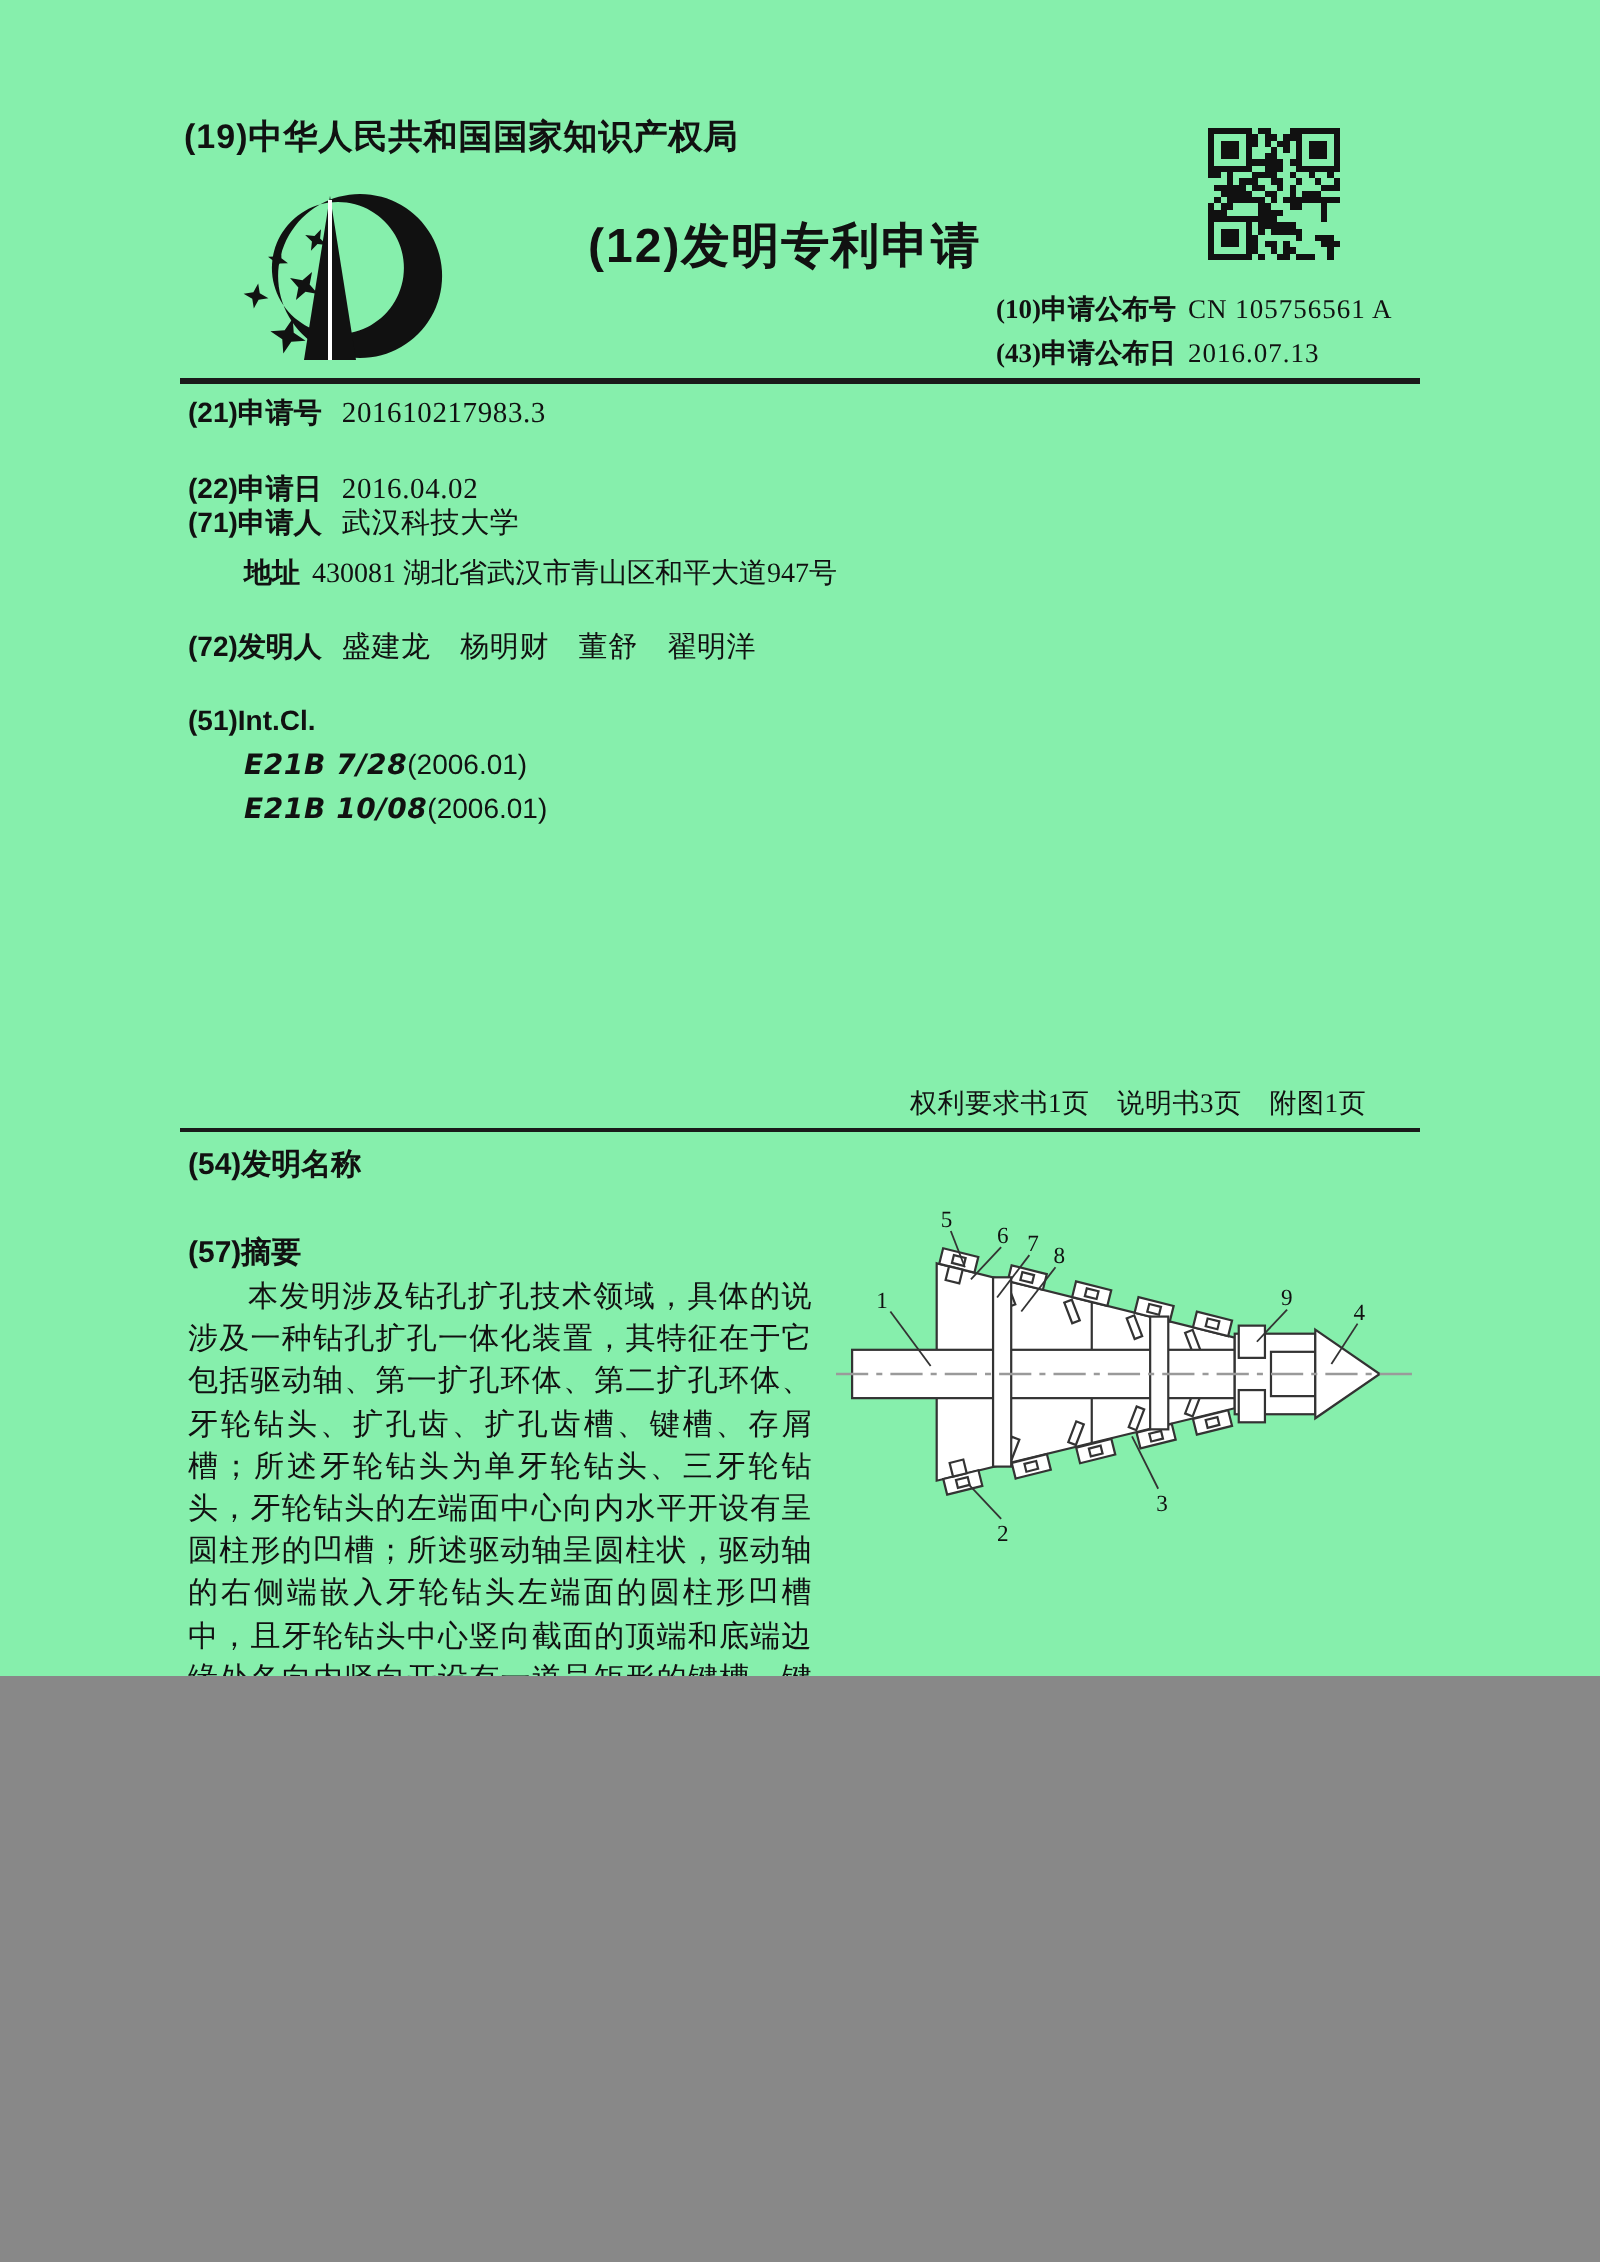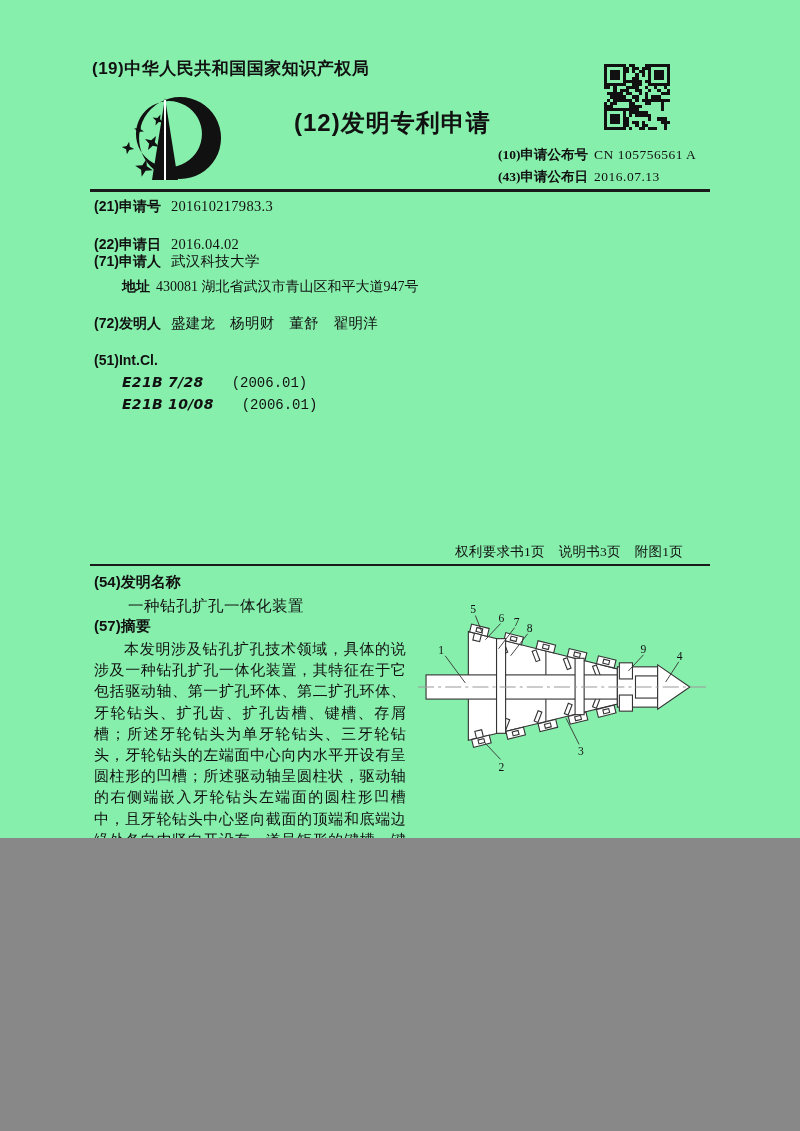--- a/index.html
+++ b/index.html
@@ -27,21 +27,21 @@
   .bib-row .val{font-family:"Liberation Serif","DejaVu Serif",serif;margin-left:10px;font-size:14.5px;letter-spacing:.3px;}
   .r21{left:94px;top:198px;}
   .r22{left:94px;top:236px;}
   .r71{left:94px;top:252px;}
   .addr{left:122px;top:276px;width:300px;font-size:14px;line-height:20px;white-space:normal;}
   .addr .lbl{margin-right:6px;}
   .r72{left:94px;top:314px;}
   .r51{left:94px;top:352px;font-size:14px;}
   .intcl{position:absolute;left:122px;font-size:14px;white-space:nowrap;}
   .intcl .code{font-family:"DejaVu Sans","Liberation Sans",sans-serif;font-style:italic;font-weight:600;letter-spacing:.3px;}
-  .intcl .ver{font-family:Liberation Mono, monospace;margin-left:28px;}
+  .intcl .ver{font-family:Liberation Sans, sans-serif;}
   .ic1{top:374px;} .ic2{top:396px;}
 
   .pages-info{left:455px;top:543px;font-size:13.5px;letter-spacing:.3px;}
 
   .s54-label{left:94px;top:573px;font-size:15px;}
   .s54-title{left:128px;top:596px;font-size:15.5px;letter-spacing:.5px;}
   .s57-label{left:94px;top:617px;font-size:15px;text-align:center;}
   .abstract{
     left:94px;top:639px;width:312px;font-size:15px;line-height:21.2px;
     text-align:justify;text-indent:2em;letter-spacing:.2px;
@@ -361,21 +361,20 @@
   </div>
   <div class="intcl ic2">
     <span class="code">E21B 10/08</span><span class="ver">(2006.01)</span>
   </div>
 
   <div class="abs song pages-info">权利要求书1页　说明书3页　附图1页</div>
 
   <div class="abs rule2"></div>
 
   <div class="abs hei s54-label">(54)发明名称</div>
-  <div class="abs song s54-title">一种钻孔扩孔一体化装置</div>
   <div class="abs hei s57-label">(57)摘要</div>
   <div class="abs song abstract">本发明涉及钻孔扩孔技术领域，具体的说涉及一种钻孔扩孔一体化装置，其特征在于它包括驱动轴、第一扩孔环体、第二扩孔环体、牙轮钻头、扩孔齿、扩孔齿槽、键槽、存屑槽；所述牙轮钻头为单牙轮钻头、三牙轮钻头，牙轮钻头的左端面中心向内水平开设有呈圆柱形的凹槽；所述驱动轴呈圆柱状，驱动轴的右侧端嵌入牙轮钻头左端面的圆柱形凹槽中，且牙轮钻头中心竖向截面的顶端和底端边缘处各向内竖向开设有一道呈矩形的键槽，键槽深入驱动轴中。本发明同时具有钻孔和扩孔的功能，且能扩不同直径的孔，提高了扩孔效率，降低了施工成本，也节约了施工周期。</div>
 
   <div class="abs figure">
     <svg width="292" height="182" viewBox="0 0 290 180" font-family="Liberation Serif, DejaVu Serif, serif">
       <g stroke="#333" stroke-width="1.1" fill="#fff">
 
         <polygon points="50,33 198,70 198,105 50,141"></polygon>
         <line x1="127" y1="52.3" x2="127" y2="122.3"></line>
 

